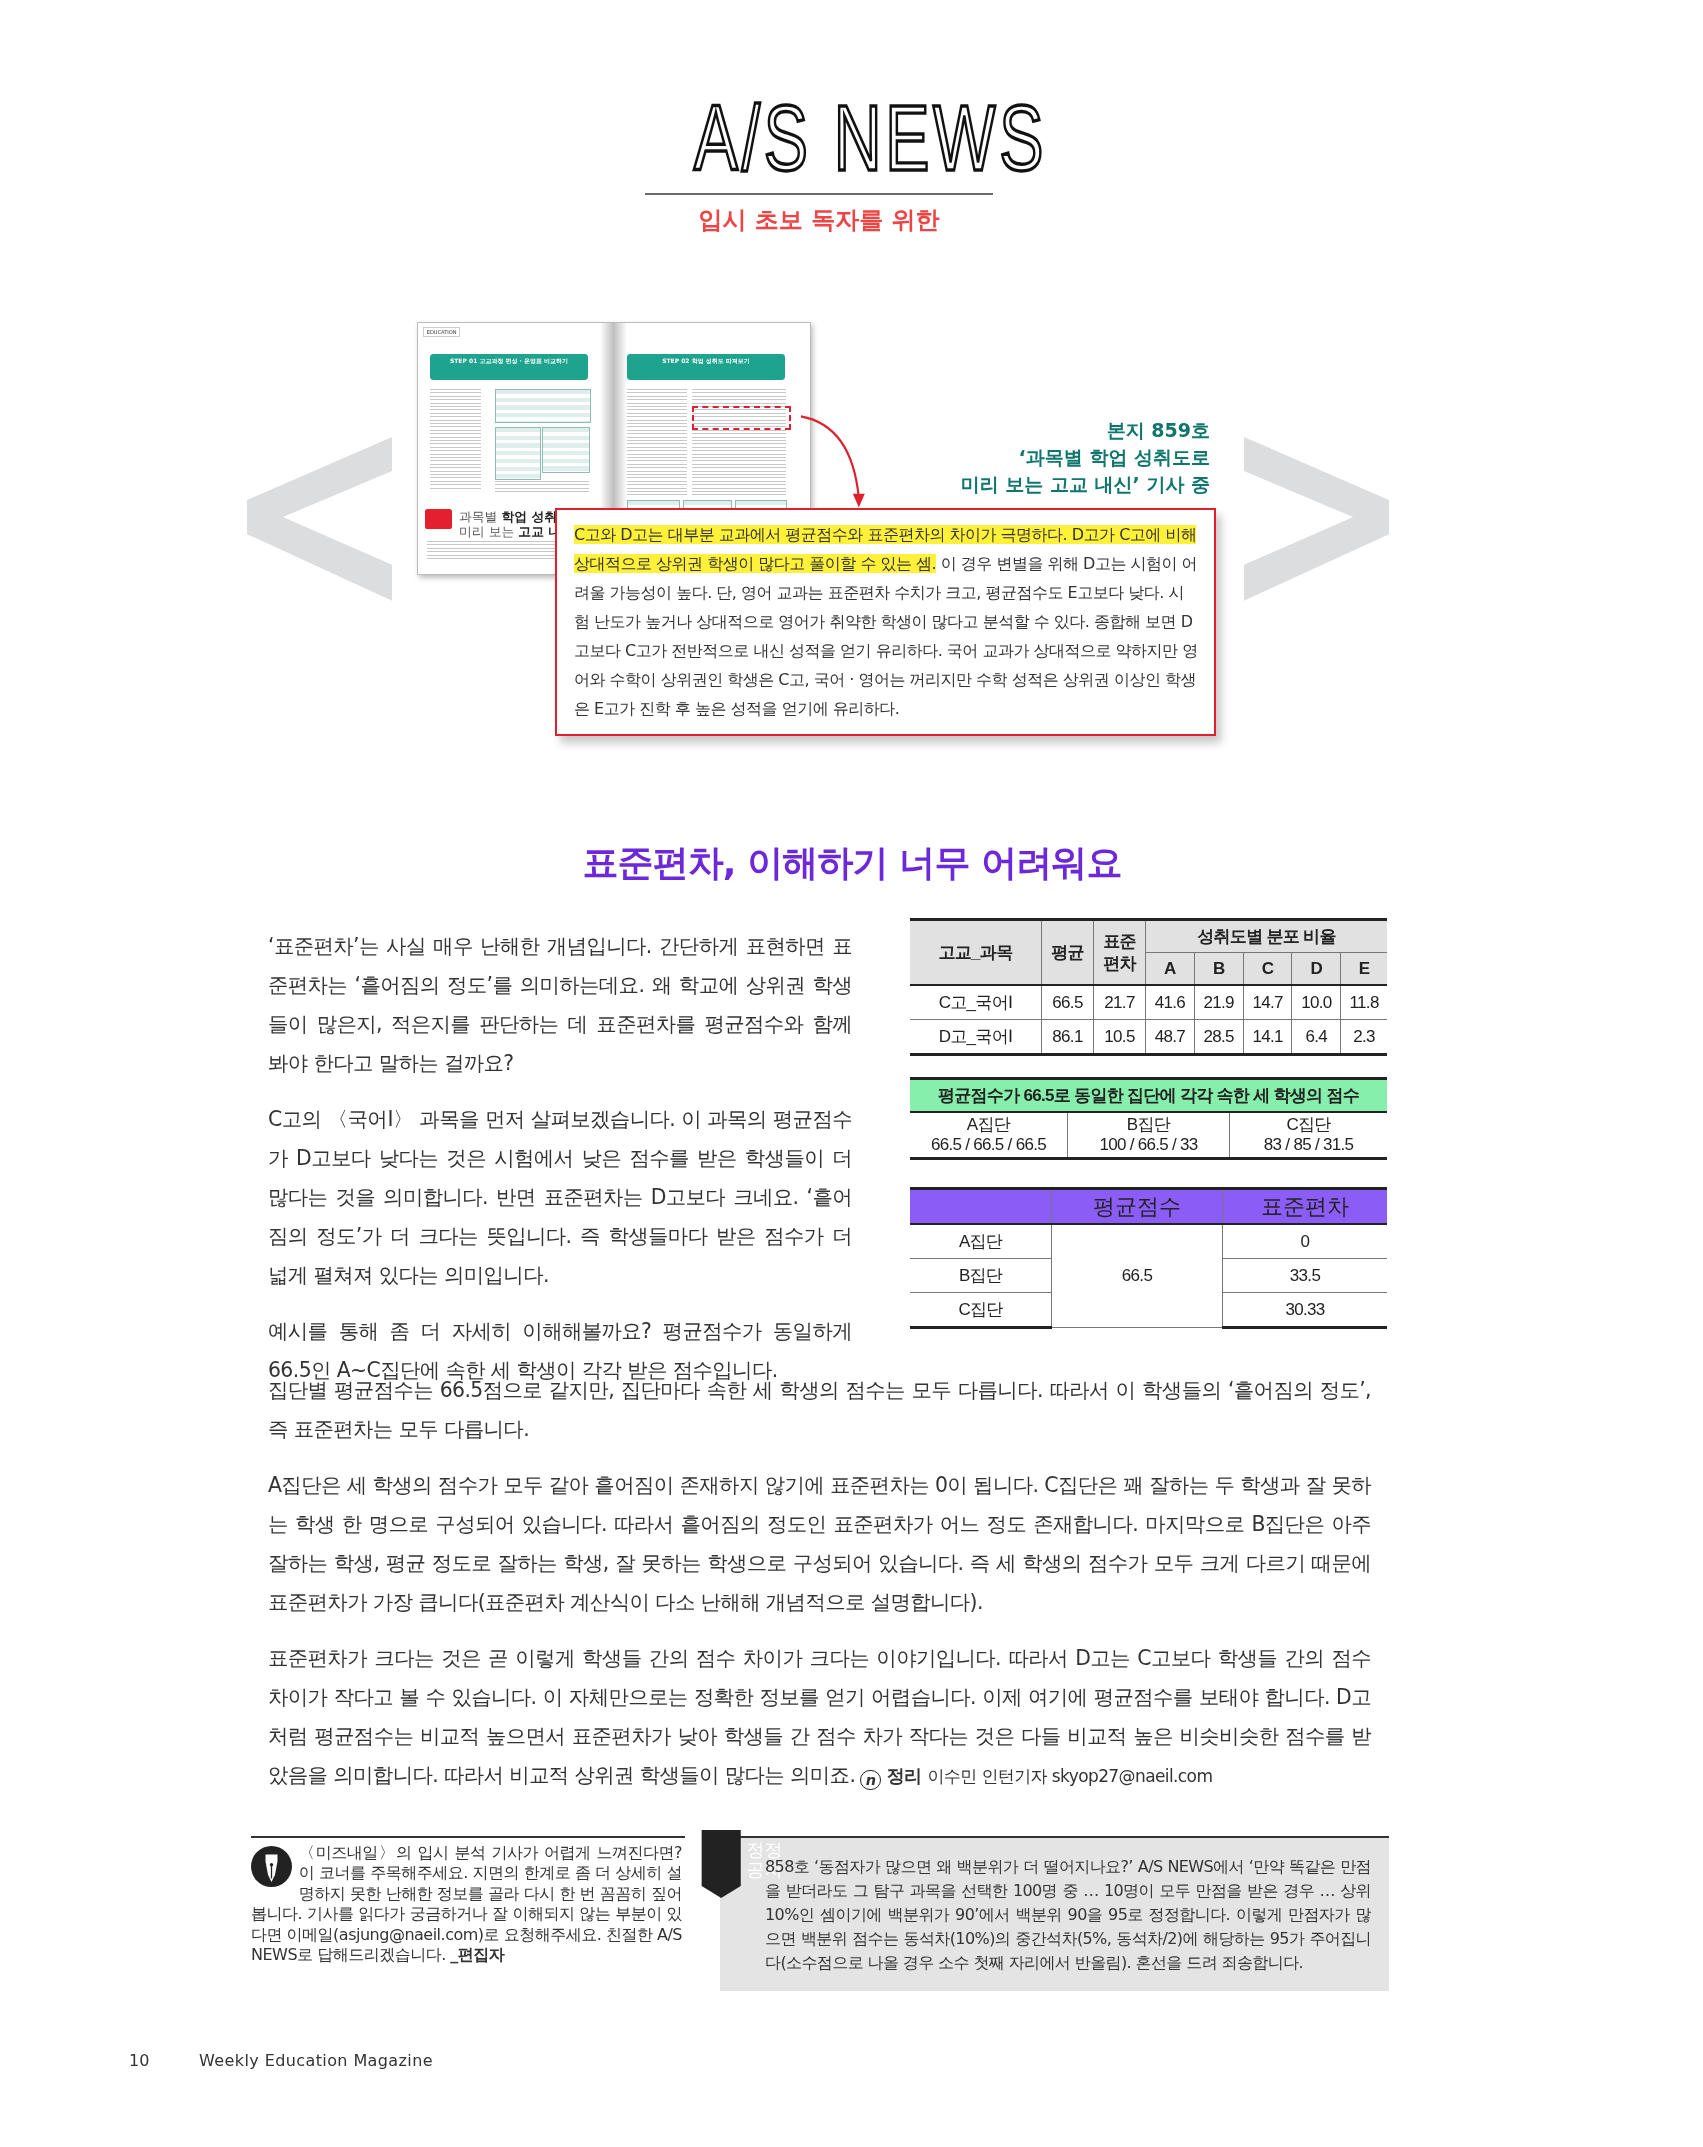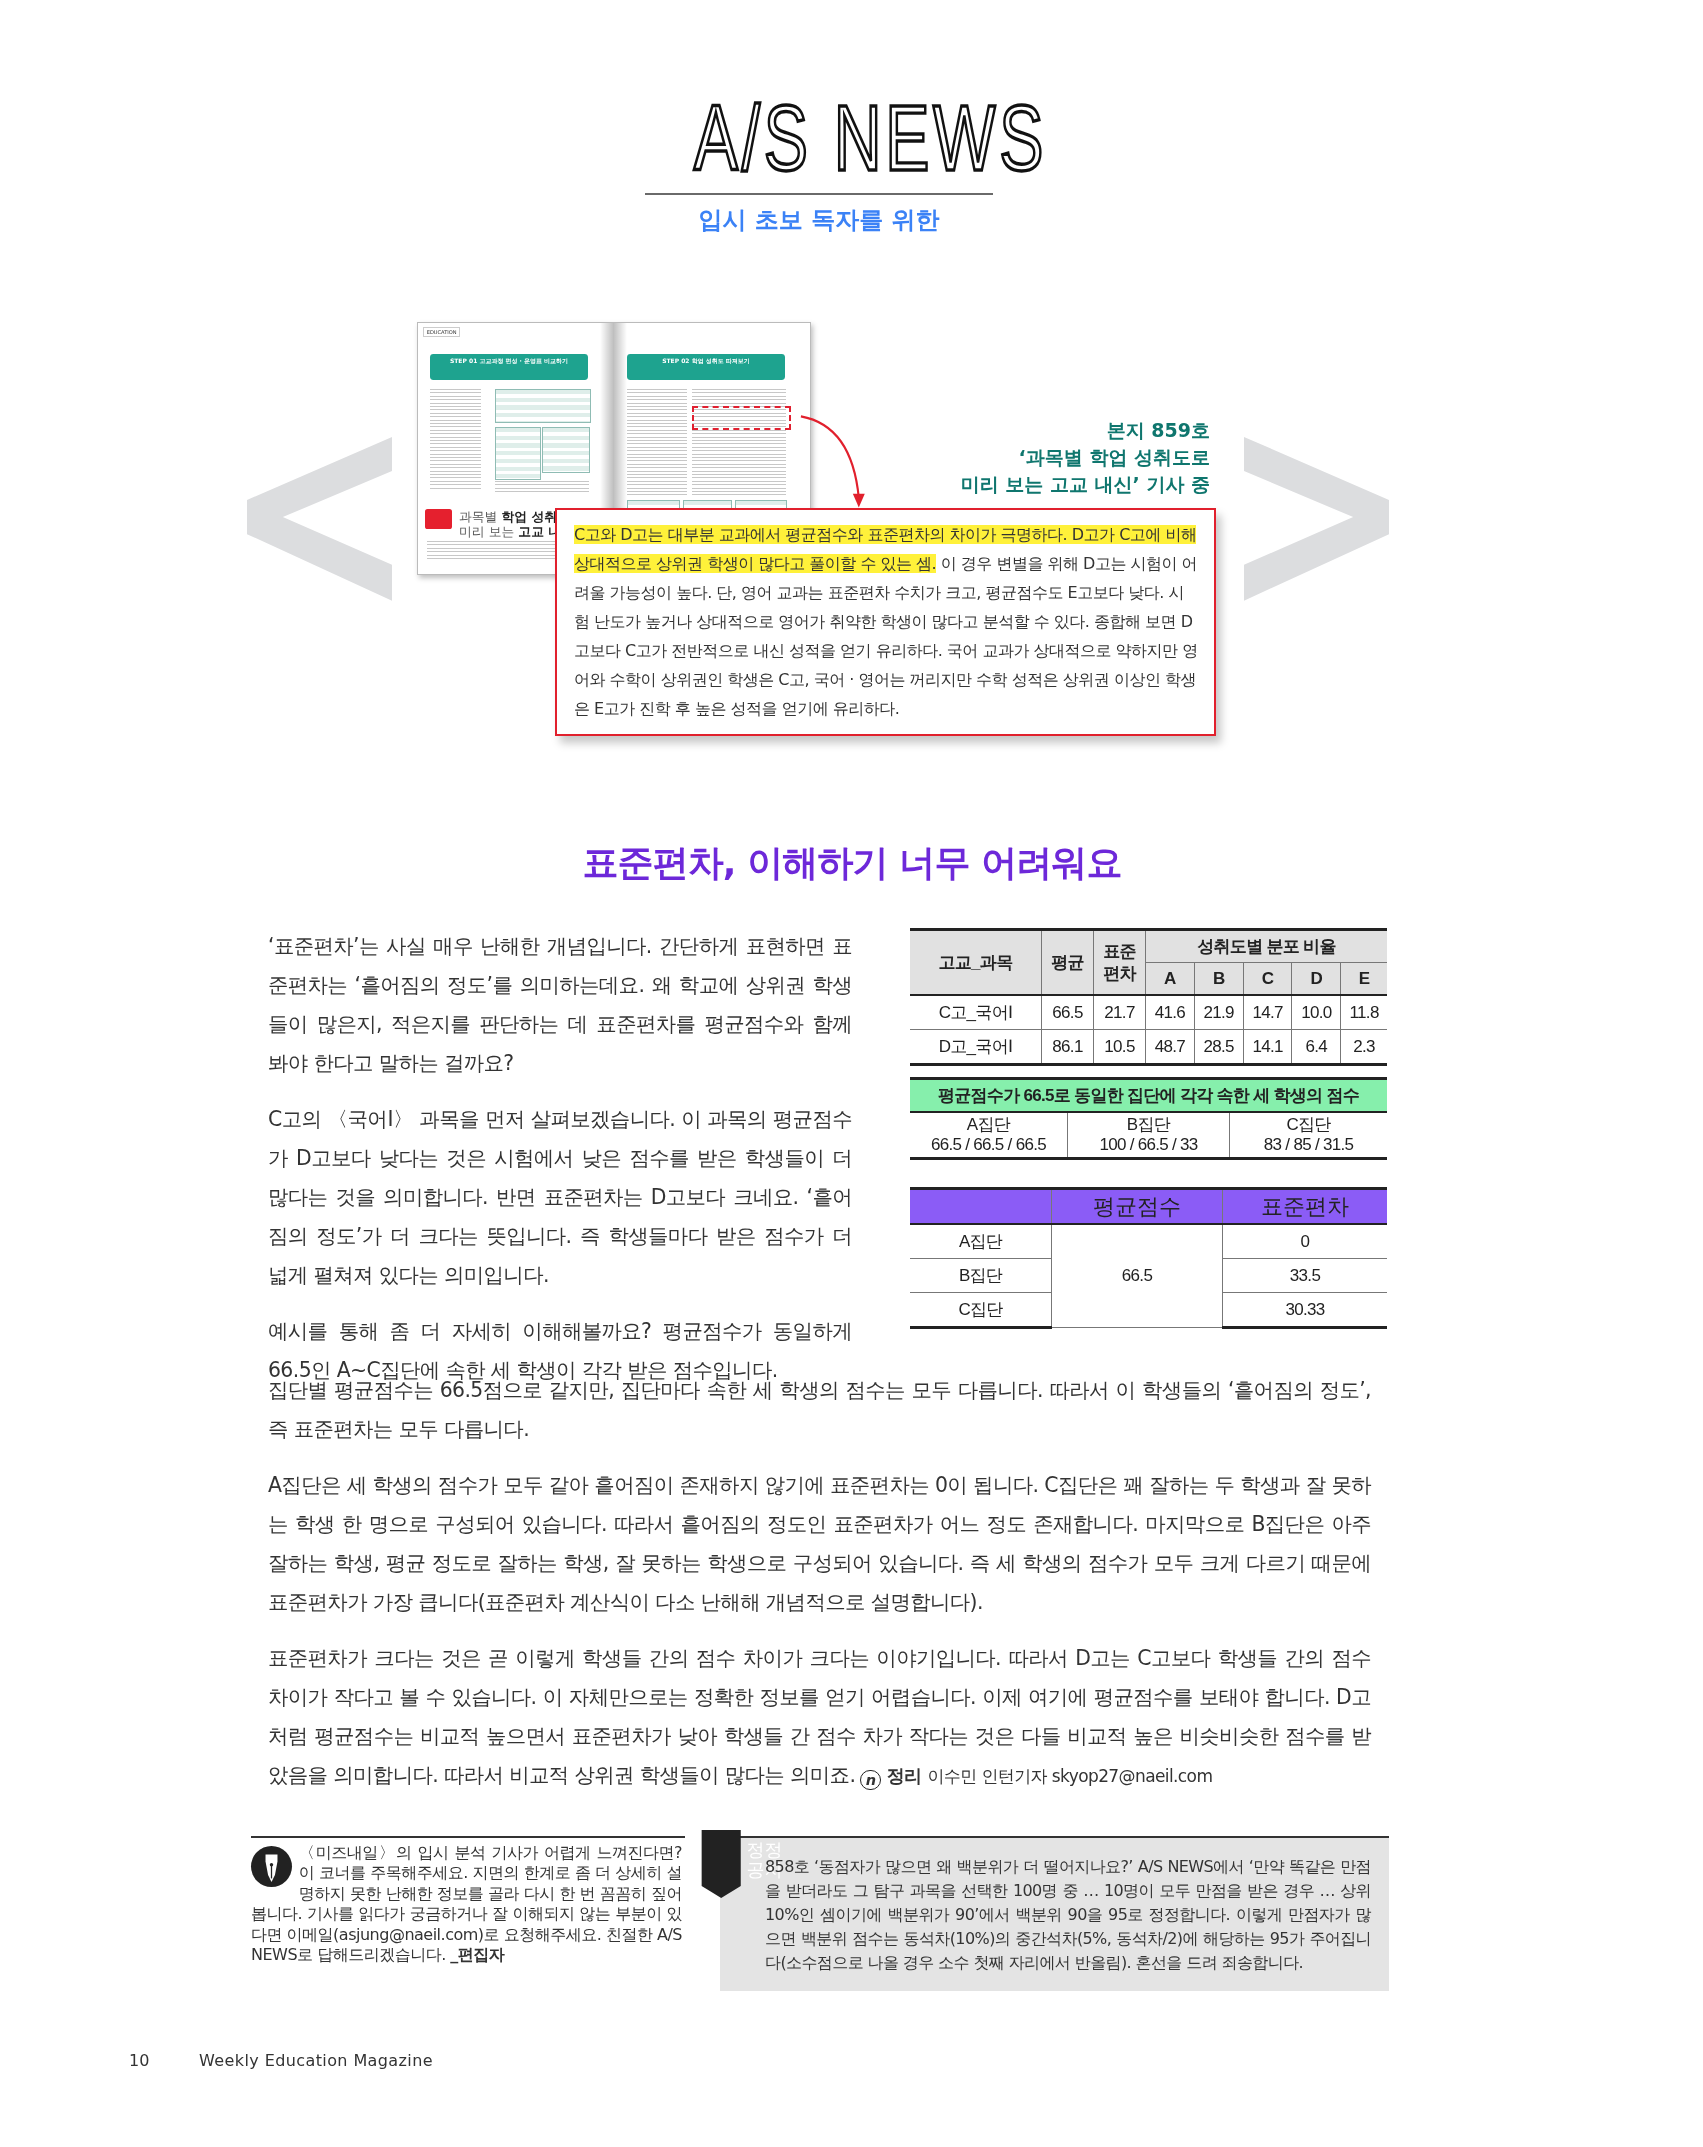--- a/index.html
+++ b/index.html
@@ -7,21 +7,21 @@
          font-family:"DejaVu Sans", "Liberation Sans", sans-serif; color:#222; }
 
   
   .masthead { position:absolute; left:645px; top:92px; width:349px; text-align:center; }
   .masthead-title { font-family:"Liberation Sans", sans-serif; font-size:92px; line-height:92px;
          letter-spacing:5.1px; font-weight:400; color:#fff;
          -webkit-text-stroke:3.4px #111; text-stroke:3.4px #111;
          transform:scaleX(0.72); transform-origin:center; white-space:nowrap; }
   .masthead-rule { position:absolute; left:645px; top:193px; width:348px; height:1.7px; background:#6a6a6a; }
   .masthead-sub { position:absolute; left:645px; top:204px; width:348px; text-align:center;
-         font-size:24px; font-weight:bold; color:#3b82f6; }
+         font-size:24px; font-weight:bold; color:#ef4444; }
 
   
   .chev { position:absolute; top:430px; width:145px; height:175px; }
   .chev-left { left:247px; }
   .chev-right { left:1244px; }
 
   
   .spread { position:absolute; left:417px; top:322px; width:392px; height:251px;
             box-shadow:1.7px 3.4px 5.1px rgba(0,0,0,0.25); background:#fff; border:0.9px solid #bbb; }
   .page { position:absolute; top:0; width:195px; height:251px; background:#fff; }
@@ -63,21 +63,21 @@
   .body-col p, .body-wide p { margin:17px; font-size:20.4px; line-height:39px; color:#333;
               text-align:justify; letter-spacing:-0.6px; }
   .byline-icon { display:inline-block; width:20.4px; height:20.4px; border-radius:50%;
                  border:1.7px solid #222; font-style:italic; font-weight:bold; font-size:14.5px;
                  line-height:19px; text-align:center; vertical-align:-2.6px; margin-left:5.1px; box-sizing:border-box; }
   .byline-label { font-weight:bold; font-size:18px; }
   .byline-text { font-size:17px; color:#333; }
 
   
   table { border-collapse:collapse; font-family:"Liberation Sans", sans-serif; }
-  .t1 { position:absolute; left:910px; top:918px; width:477px;margin-top:10px; }
+  .t1 { position:absolute; left:910px; top:918px; width:477px; }
   .t1 th, .t1 td { border-left:0.9px solid #777; border-right:0.9px solid #777; text-align:center;
                    font-size:17px; color:#222; letter-spacing:-0.7px; }
   .t1 th:first-child, .t1 td:first-child { border-left:none; }
   .t1 th:last-child, .t1 td:last-child { border-right:none; }
   .t1 thead { background:#e1e1e1; }
   .t1 thead tr:first-child th { border-top:3.4px solid #222; }
   .t1 th { font-weight:bold; height:29px; border-bottom:0.9px solid #777; }
   .t1 thead { border-bottom:2.6px solid #222; }
   .t1 td { height:31px; border-bottom:0.9px solid #777; }
   .t1 tbody tr:last-child td { border-bottom:3.4px solid #222; }

